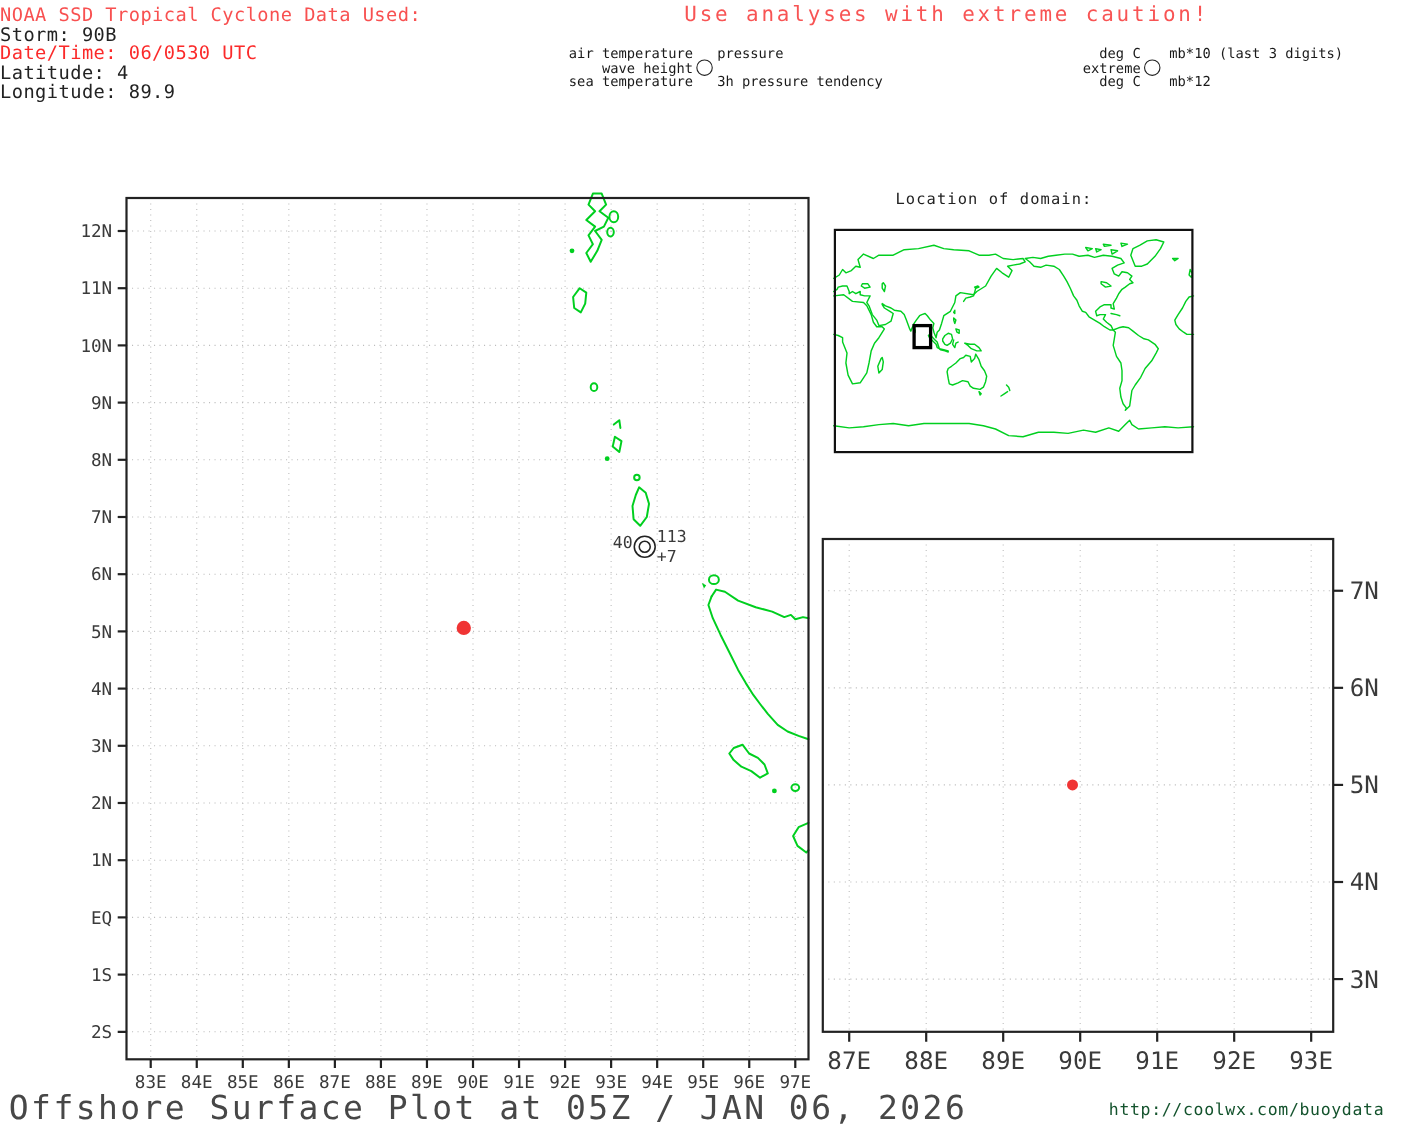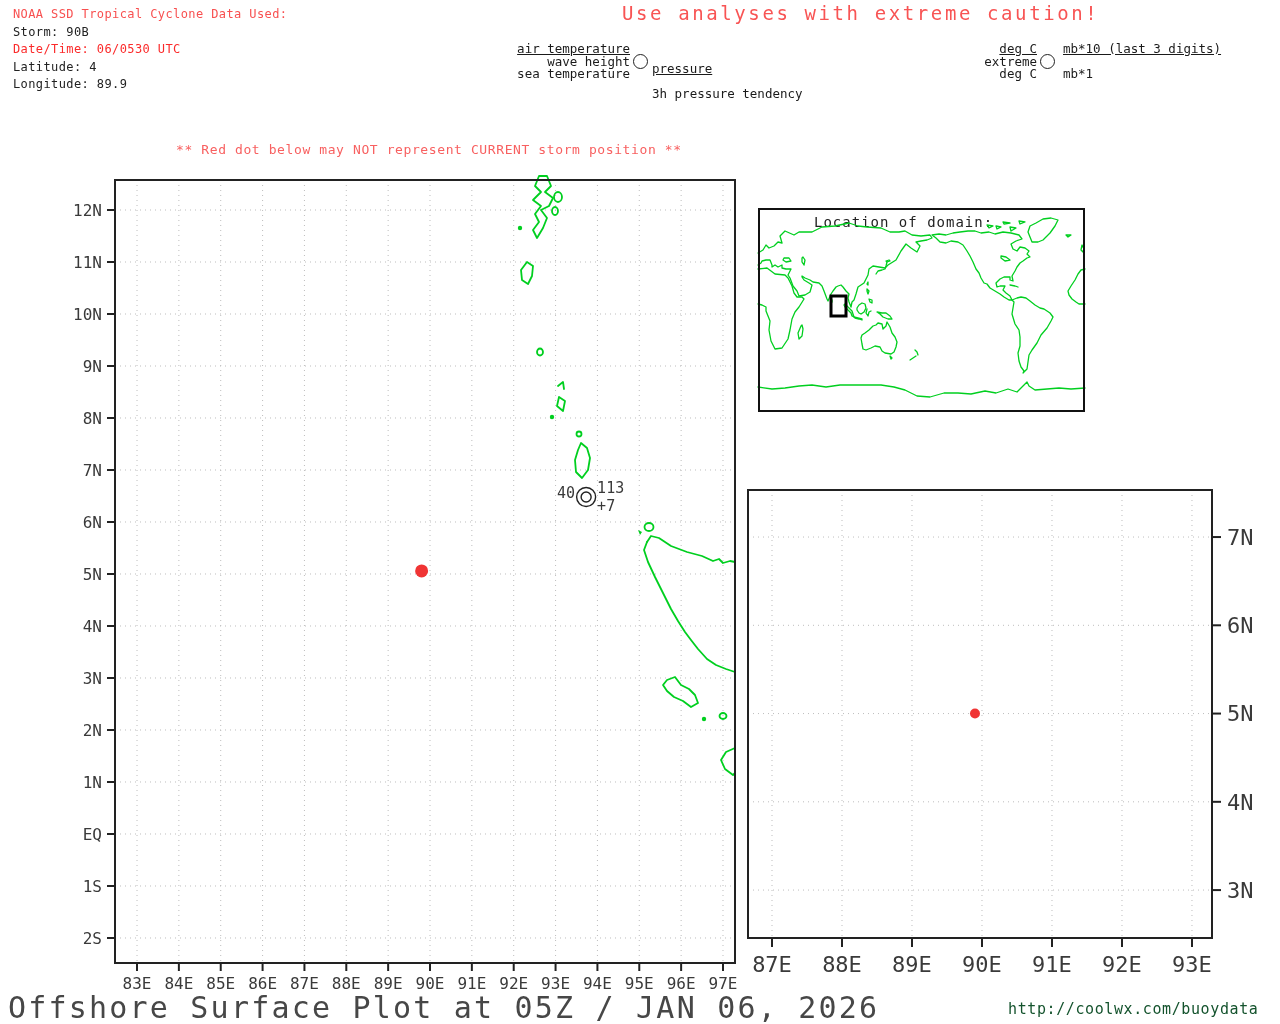--- a/index.html
+++ b/index.html
@@ -1,43 +1,43 @@
 <!DOCTYPE html>
 <html><head>
 <meta charset="utf-8">
 <style>
   html,body{margin:0;padding:0;background:#fff;}
   .canvas{position:relative;width:1280px;height:1024px;background:#ffffff;overflow:hidden;
           font-family:"DejaVu Sans Mono",monospace;color:#222;}
   .abs{position:absolute;white-space:nowrap;}
   
-  #info{left:13px;top:6px;font-size:12px;line-height:17.5px;letter-spacing:.4px;}
+  #info{left:0;top:6px;font-size:17px;line-height:17.5px;letter-spacing:.4px;}
   .red-line{color:#f85050;}
   .red-bold{color:#fb2a2a;font-weight:normal;}
   .blk{color:#222;}
   
   #caution{left:622px;top:2px;font-size:19px;letter-spacing:2.6px;color:#f85454;}
   
   .leg{position:absolute;top:41px;height:46px;font-size:12.5px;color:#1a1a1a;}
   #leg-station{left:500px;width:330px;}
   #leg-units{left:903px;width:370px;}
   .leg .lcol{position:absolute;left:0;text-align:right;}
   #leg-station .lcol{width:130px;}
   #leg-units .lcol{width:134px;}
   .leg .rcol{position:absolute;}
-  #leg-station .rcol{left:152px;margin-top:20px;}
+  #leg-station .rcol{left:152px;}
   #leg-units .rcol{left:160px;}
-  .leg .row0{top:0px;text-decoration:underline;} .leg .row1{top:12.5px;} .leg .row2{top:25px;}
+  .leg .row0{top:0px;} .leg .row1{top:12.5px;} .leg .row2{top:25px;}
   .leg .circ{position:absolute;width:13px;height:13px;border:1.6px solid #222;border-radius:50%;top:13px;background:#fff;}
   #leg-station .circ{left:133px;}
   #leg-units .circ{left:137px;}
   
   #warning{left:176px;top:142px;font-size:13px;letter-spacing:.6px;color:#f86060;}
   
-  #inset-title{left:814px;top:173px;font-size:14px;letter-spacing:1px;color:#222;margin-top:41px;}
+  #inset-title{left:814px;top:173px;font-size:14px;letter-spacing:1px;color:#222;}
   
   #footer-title{left:8px;top:990px;font-size:30px;letter-spacing:2.2px;color:#474747;}
   #footer-url{left:1008px;top:1000px;font-size:15px;letter-spacing:.6px;color:#14532d;}
   
   svg{position:absolute;overflow:visible;}
   svg text{font-family:"DejaVu Sans Mono",monospace;fill:#3a3a3a;}
   .gridline{stroke:#bdbdbd;stroke-width:1;stroke-dasharray:1 4;fill:none;}
   .tick{stroke:#222;stroke-width:2;}
   .map-border{fill:none;stroke:#222;stroke-width:2;}
   .coast{stroke:#00cf1f;fill:none;stroke-width:1.8;stroke-linejoin:round;stroke-linecap:round;}
@@ -67,24 +67,23 @@
     <div class="rcol row0">pressure</div>
     <div class="rcol row2">3h pressure tendency</div>
   </div>
 
   <div id="leg-units" class="leg">
     <div class="lcol row0">deg C</div>
     <div class="lcol row1">extreme</div>
     <div class="lcol row2">deg C</div>
     <span class="circ"></span>
     <div class="rcol row0">mb*10 (last 3 digits)</div>
-    <div class="rcol row2">mb*1</div>
+    <div class="rcol row2">mb*12</div>
   </div>
 
-  <div id="warning" class="abs">** Red dot below may NOT represent CURRENT storm position **</div>
 
   <svg id="main-map-svg" style="left:60px;top:170px;" width="690" height="830" viewBox="0 0 690 830">
     <g>
         <line x1="77.0157969351244" y1="10" x2="77.0157969351244" y2="793" class="gridline"></line>
         <line x1="118.87092418821288" y1="10" x2="118.87092418821288" y2="793" class="gridline"></line>
         <line x1="160.72605144130137" y1="10" x2="160.72605144130137" y2="793" class="gridline"></line>
         <line x1="202.58117869438988" y1="10" x2="202.58117869438988" y2="793" class="gridline"></line>
         <line x1="244.4363059474784" y1="10" x2="244.4363059474784" y2="793" class="gridline"></line>
         <line x1="286.29143320056687" y1="10" x2="286.29143320056687" y2="793" class="gridline"></line>
         <line x1="328.14656045365535" y1="10" x2="328.14656045365535" y2="793" class="gridline"></line>

